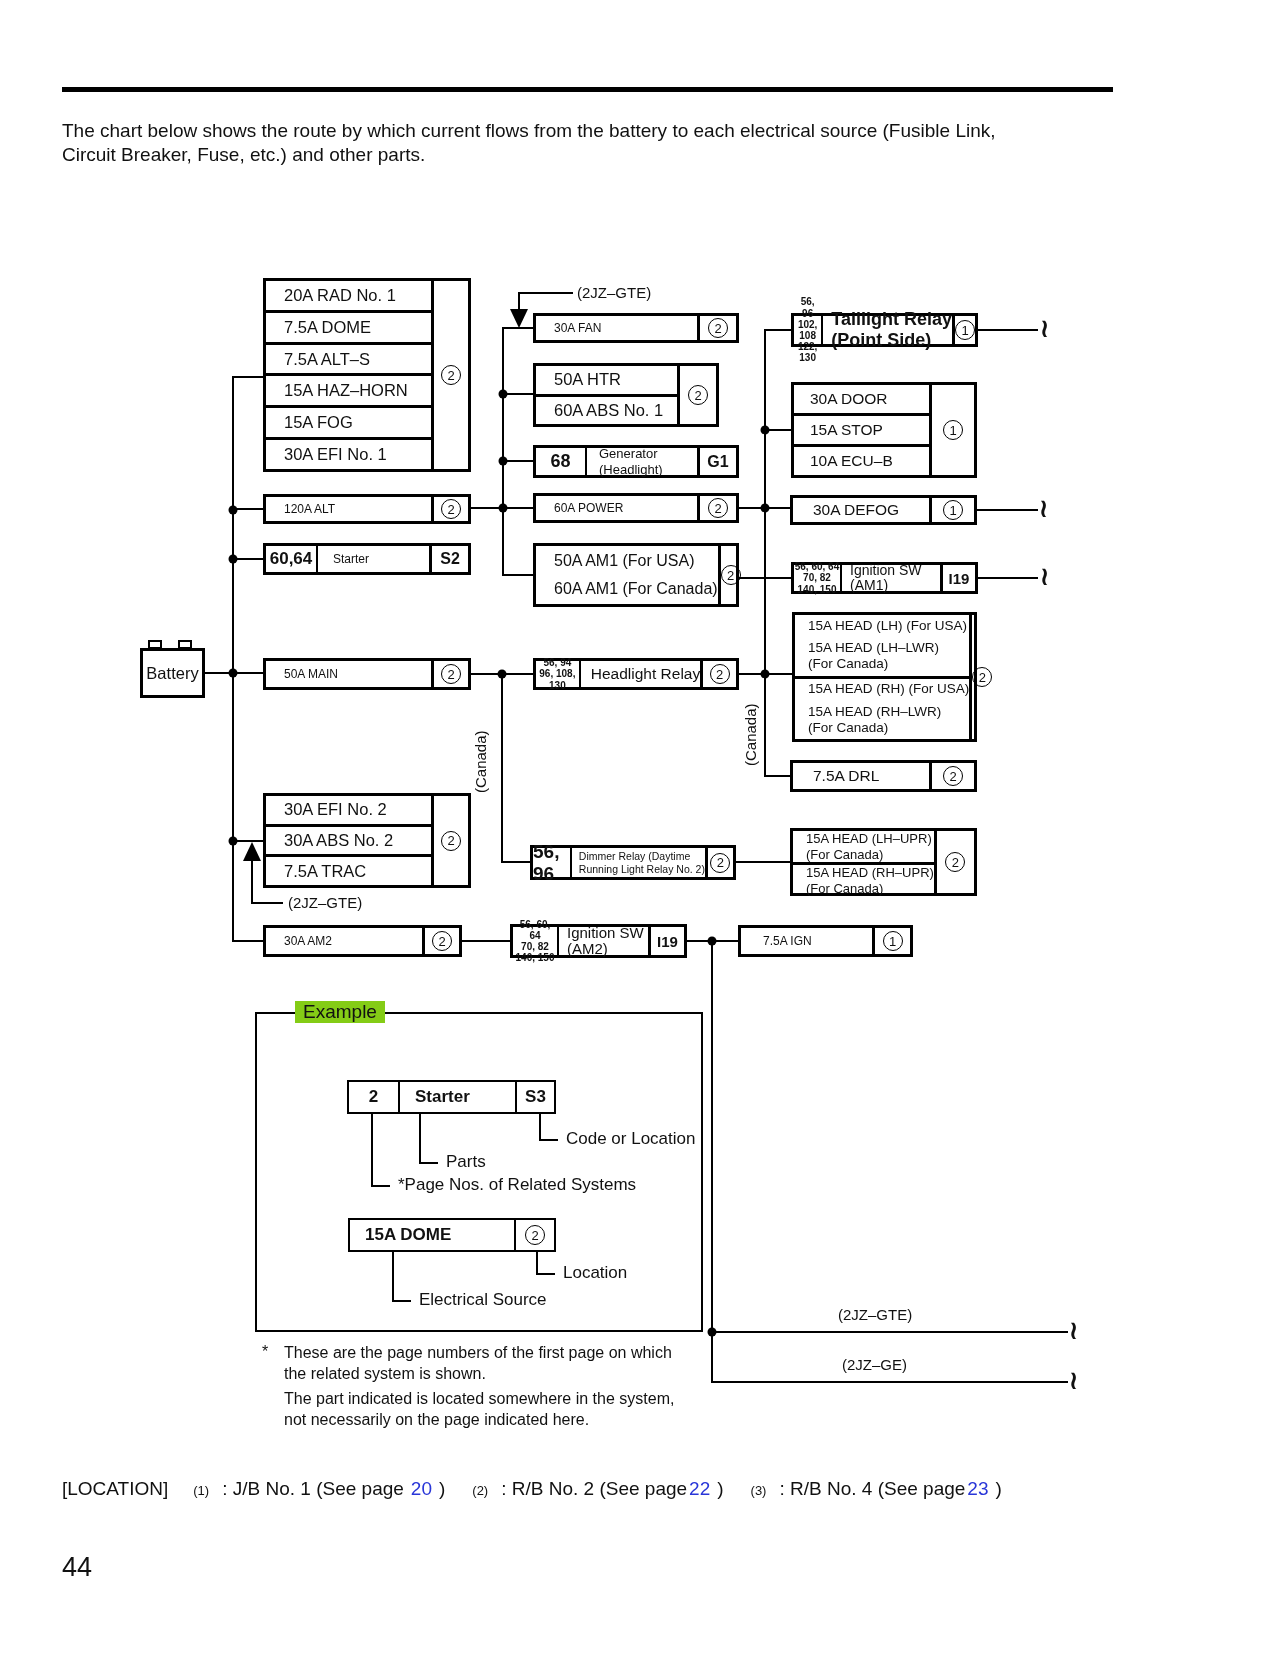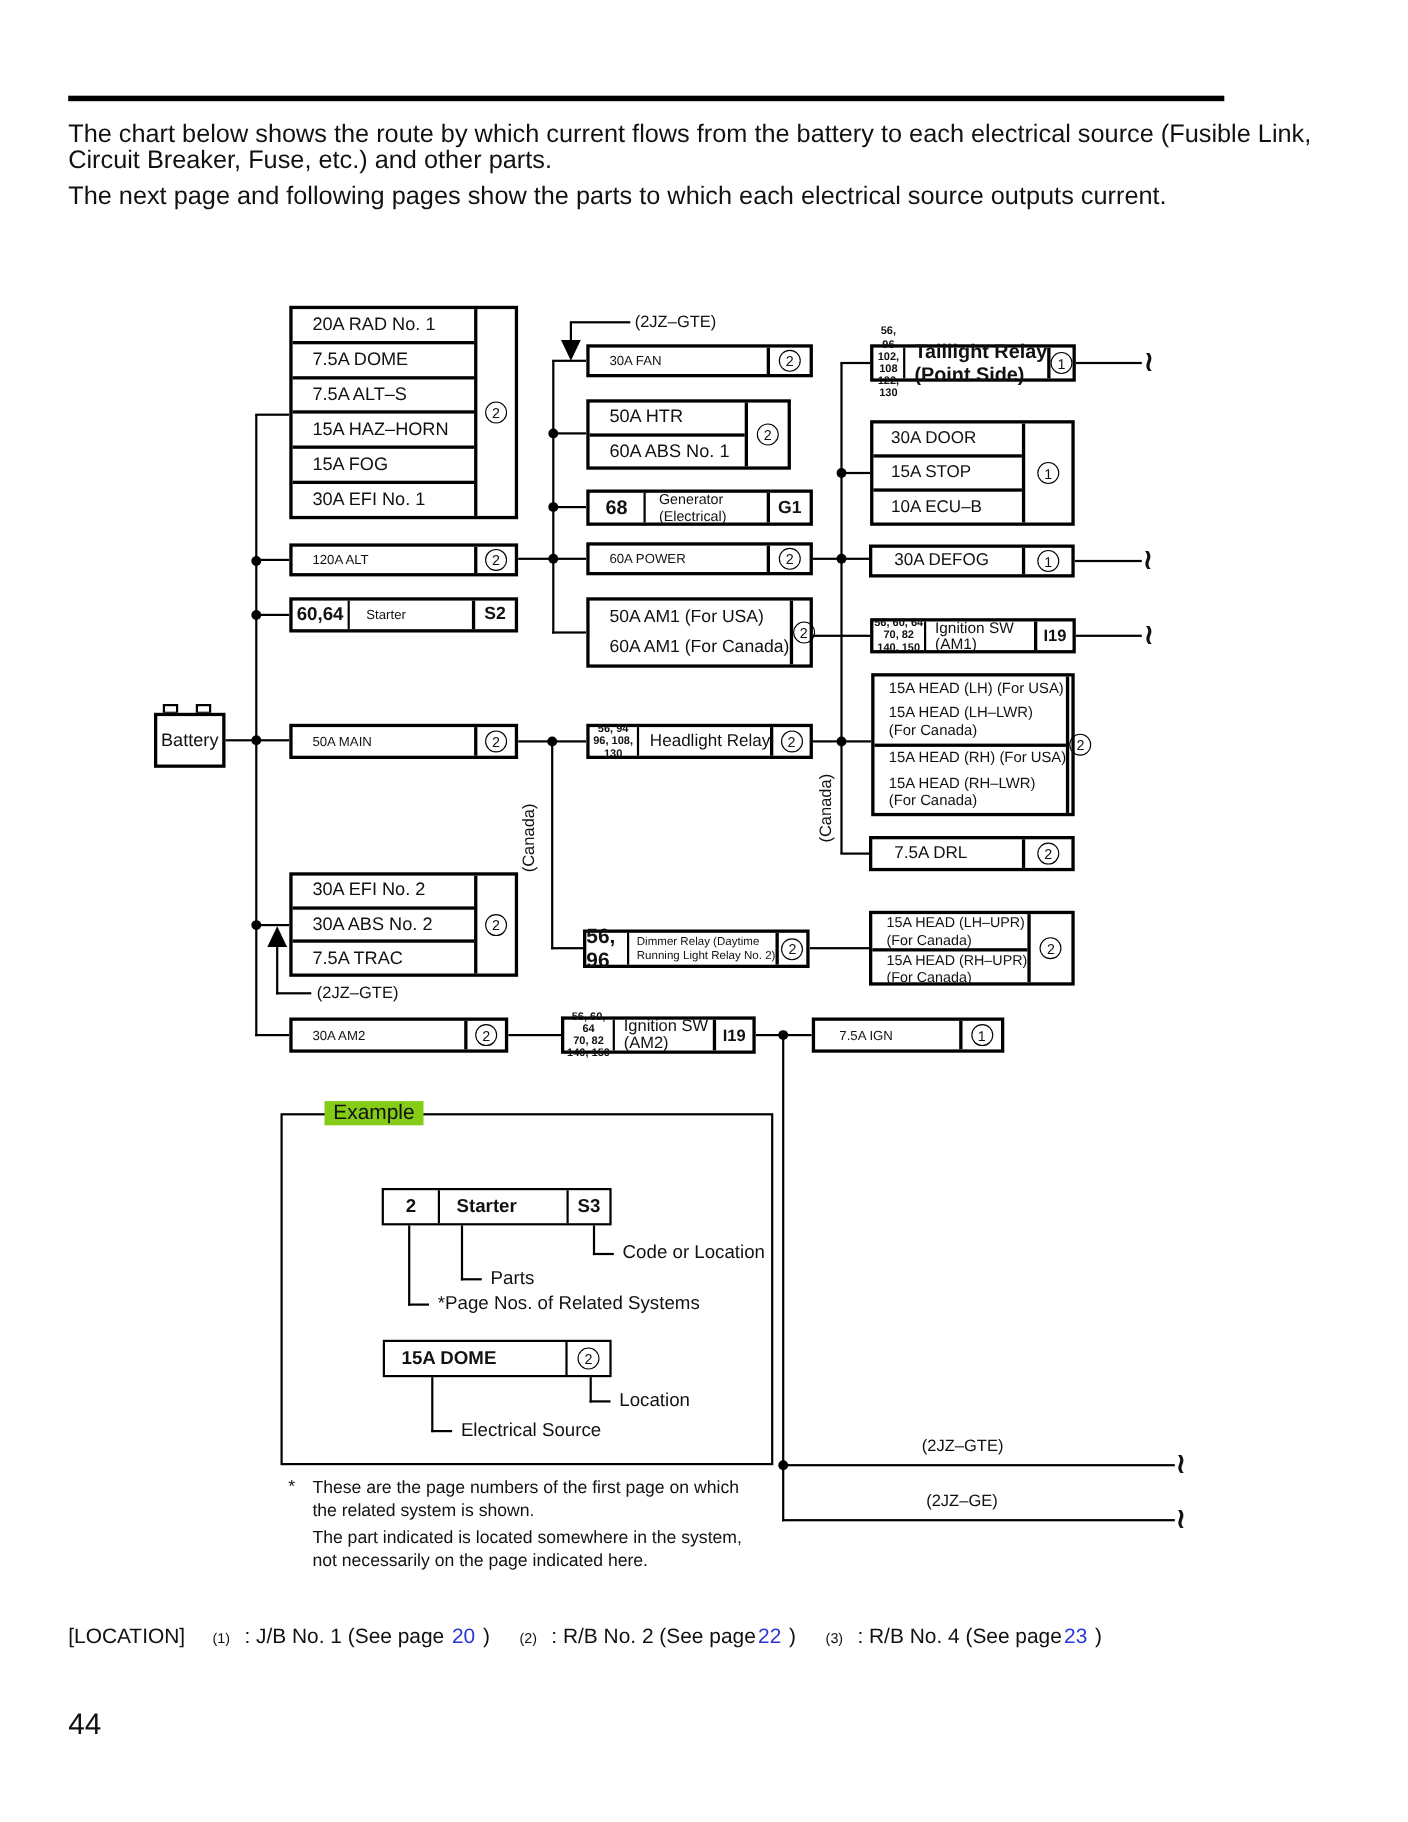--- a/index.html
+++ b/index.html
@@ -1,21 +1,21 @@
 <!DOCTYPE html>
 <html><head>
 <meta charset="utf-8">
 <style>
   html,body{margin:0;padding:0;background:#e8e8e8;}
   .canvas{position:relative;width:1280px;height:1656px;background:#ffffff;
     font-family:"Liberation Sans","DejaVu Sans",sans-serif;color:#111;overflow:hidden;}
   
   .title{position:absolute;font-size:26px;font-weight:bold;letter-spacing:.2px;white-space:nowrap;}
   .rule{position:absolute;background:#000;}
-  .intro{position:absolute;font-size:23px;white-space:nowrap;}
+  .intro{position:absolute;font-size:19px;white-space:nowrap;margin-top:12px;}
   
   .w{position:absolute;background:#000;}
   .dot{position:absolute;width:9px;height:9px;background:#000;border-radius:50%;transform:translate(-50%,-50%);}
   .squig{position:absolute;font-size:26px;font-weight:bold;transform:translate(-25%,-54%);}
   .note{position:absolute;font-size:15px;white-space:nowrap;}
   .vtext{position:absolute;font-size:15px;white-space:nowrap;transform:rotate(-90deg);transform-origin:0 0;}
   .arrow-down{position:absolute;width:0;height:0;border-left:9px solid transparent;border-right:9px solid transparent;border-top:19px solid #000;}
   .arrow-up{position:absolute;width:0;height:0;border-left:9px solid transparent;border-right:9px solid transparent;border-bottom:19px solid #000;}
   
   .box{position:absolute;border:3px solid #000;background:#fff;display:flex;box-sizing:border-box;}
@@ -51,21 +51,20 @@
   .pageno{position:absolute;font-size:27px;}
 </style>
 </head>
 <body>
 
 <div class="canvas">
 
   <div class="rule" style="left:62px;top:87px;width:1051px;height:5px;"></div>
   <div class="intro" style="left:62px;top:108px;">The chart below shows the route by which current flows from the battery to each electrical source (Fusible Link,</div>
   <div class="intro" style="left:62px;top:132px;">Circuit Breaker, Fuse, etc.) and other parts.</div>
-  <div class="intro" style="left:62px;top:164px;">The next page and following pages show the parts to which each electrical source outputs current.</div>
 
   <div class="w" style="left:232px;top:377px;width:2px;height:565px;"></div>
   <div class="w" style="left:232px;top:376px;width:31px;height:2px;"></div>
   <div class="w" style="left:232px;top:508px;width:31px;height:2px;"></div>
   <div class="w" style="left:232px;top:558px;width:31px;height:2px;"></div>
   <div class="w" style="left:204px;top:672px;width:59px;height:2px;"></div>
   <div class="w" style="left:232px;top:840px;width:31px;height:2px;"></div>
   <div class="w" style="left:232px;top:940px;width:31px;height:2px;"></div>
 
   <div class="w" style="left:502px;top:328px;width:2px;height:248px;"></div>
@@ -205,21 +204,21 @@
     </div>
     <div class="codecell" style="width:36px;">
         <span class="circ">2</span>
       </div>
   </div>
 
   <div class="box" style="left:533px;top:445px;width:206px;height:33px;">
     <div class="big" style="width:49px;font-size:18px;">68</div>
     <div class="lbl2" style="font-size:13px;padding-left:12px;">
       <span>Generator</span>
-      <span>(Electrical)</span>
+      <span>(Headlight)</span>
     </div>
     <div class="codecell" style="width:36px;">G1</div>
   </div>
 
   <div class="box" style="left:533px;top:493px;width:206px;height:30px;">
     <div class="lbl">60A POWER</div>
     <div class="codecell" style="width:36px;">
         <span class="circ">2</span>
       </div>
   </div>

